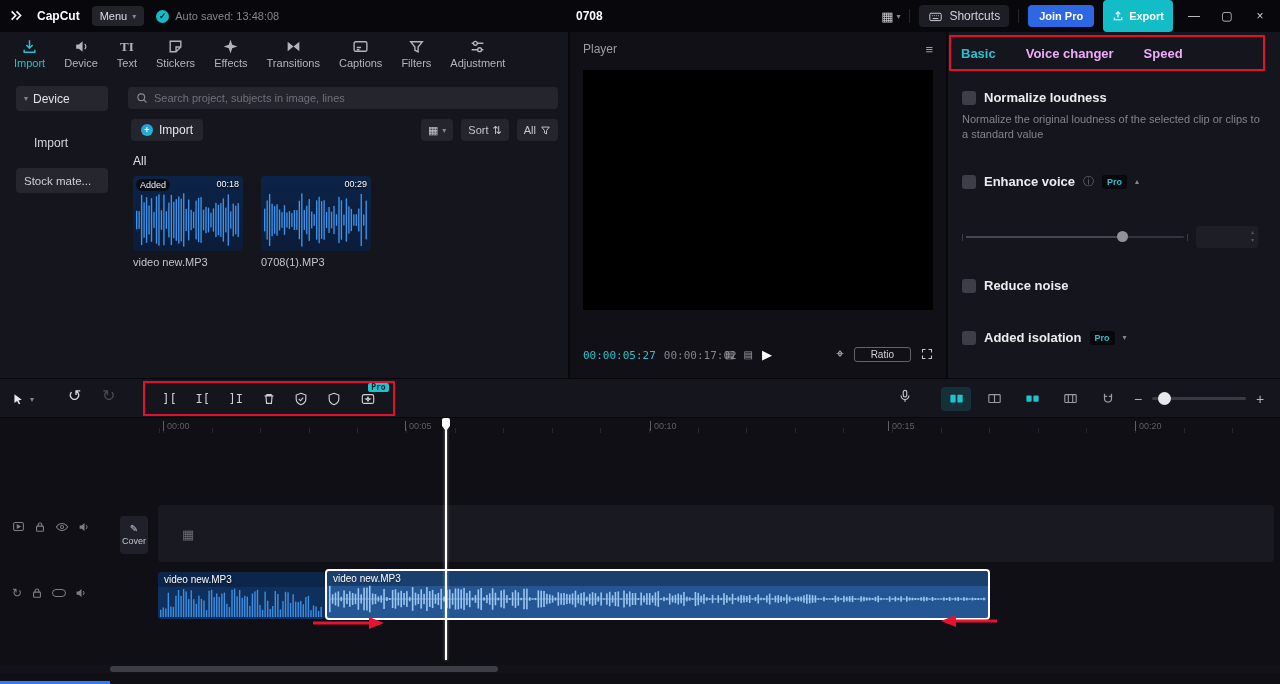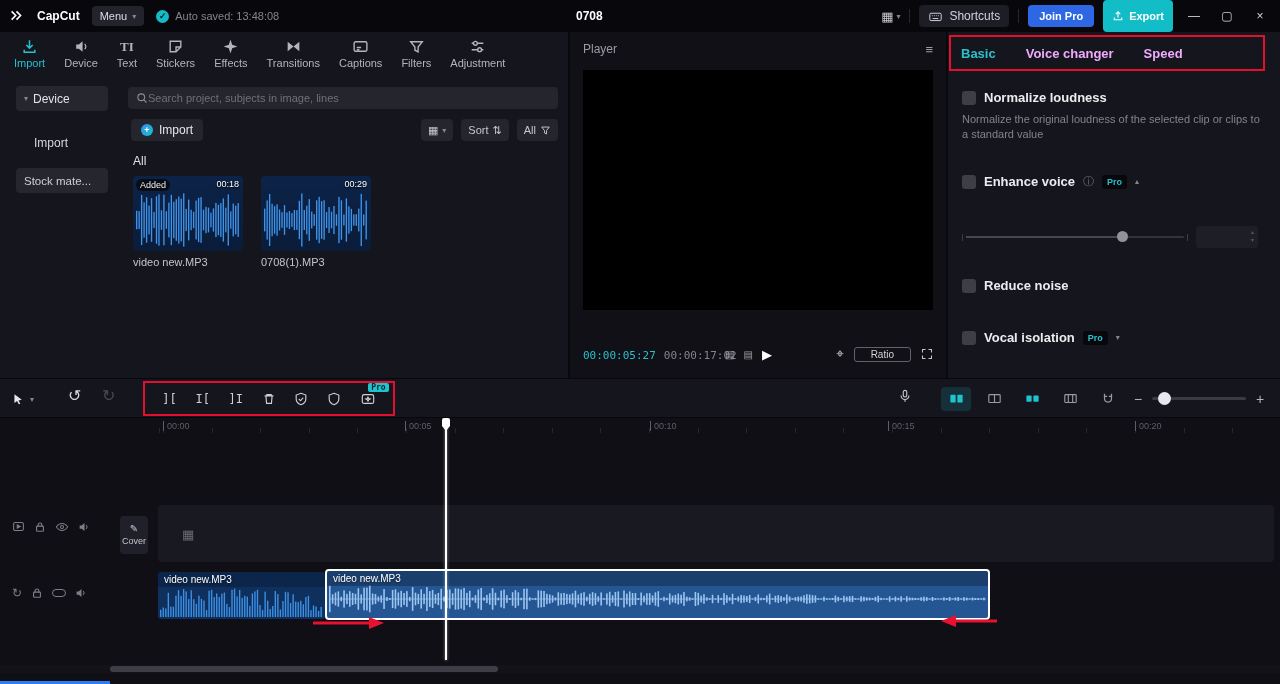--- a/index.html
+++ b/index.html
@@ -31,21 +31,21 @@
   .mtab{display:flex;flex-direction:column;align-items:center;gap:2px;font-size:11px;color:#b4b4bc;cursor:default;}
   .mtab.active{color:#27c0cd;}
   .mtab svg{display:block;}
   .ti-glyph{font-size:13px;font-weight:bold;font-family:"Liberation Serif",serif;height:17px;line-height:17px;}
   .media-nav{position:absolute;left:0;top:42px;width:120px;height:304px;}
   .nav-pill{position:absolute;left:16px;width:92px;height:25px;background:#26262f;border-radius:4px;display:flex;align-items:center;padding:0 8px;gap:5px;font-size:12px;color:#e2e2e6;}
   .nav-device{top:12px;}
   .nav-import{position:absolute;left:34px;top:62px;font-size:12px;color:#d6d6db;}
   .nav-stock{top:94px;color:#cfcfd5;font-size:11.5px;}
   .media-content{position:absolute;left:120px;top:42px;width:448px;height:304px;}
-  .search-bar{position:absolute;left:8px;top:13px;width:430px;height:22px;background:#25252e;border-radius:4px;display:flex;align-items:center;padding:0 8px;}
+  .search-bar{position:absolute;left:8px;top:13px;width:430px;height:22px;background:#25252e;border-radius:4px;display:flex;align-items:center;padding:0 8px;gap:6px;}
   .search-bar input{flex:1;background:none;border:none;outline:none;color:#d6d6db;font-size:11px;}
   .search-bar input::placeholder{color:#70707a;}
   .mc-row{position:absolute;left:11px;top:45px;right:10px;height:22px;display:flex;align-items:center;}
   .import-sm{display:flex;align-items:center;gap:6px;background:#25252e;border:none;border-radius:4px;height:22px;padding:0 10px;color:#e6e6ea;font-size:12px;}
   .imp-dot{display:inline-block;width:12px;height:12px;border-radius:50%;background:linear-gradient(135deg,#2f8df2,#18c3cd);color:#fff;font-size:9px;line-height:12px;text-align:center;font-weight:bold;}
   .mc-spacer{flex:1;}
   .mc-chip{display:flex;align-items:center;gap:4px;background:#25252e;border:none;border-radius:4px;height:22px;padding:0 7px;color:#c6c6cc;font-size:11px;margin-left:8px;}
   .section-label{position:absolute;left:13px;top:80px;font-size:12px;color:#e2e2e6;}
   .media-items{position:absolute;left:13px;top:102px;display:flex;gap:18px;}
   .media-item{width:110px;cursor:default;}
@@ -472,21 +472,21 @@
       </div>
     </div>
 
     <div class="prop-row" style="top:246px;">
       <button class="checkbox"></button>
       <span class="prop-label">Reduce noise</span>
     </div>
 
     <div class="prop-row" style="top:298px;">
       <button class="checkbox"></button>
-      <span class="prop-label">Vocal isolation</span>
+      <span class="prop-label">Added isolation</span>
       <span class="pro-dark">Pro</span>
       <button class="row-chev">▾</button>
     </div>
   </section>
 
   <section class="edit-toolbar">
     <button class="tool-select">
       <svg width="13" height="14" viewBox="0 0 16 16">
           <path d="M3 2l9 7-4 .7 2.2 4-1.8.9-2.2-4L3 13z" fill="#e8e8ec"></path>
         </svg>

